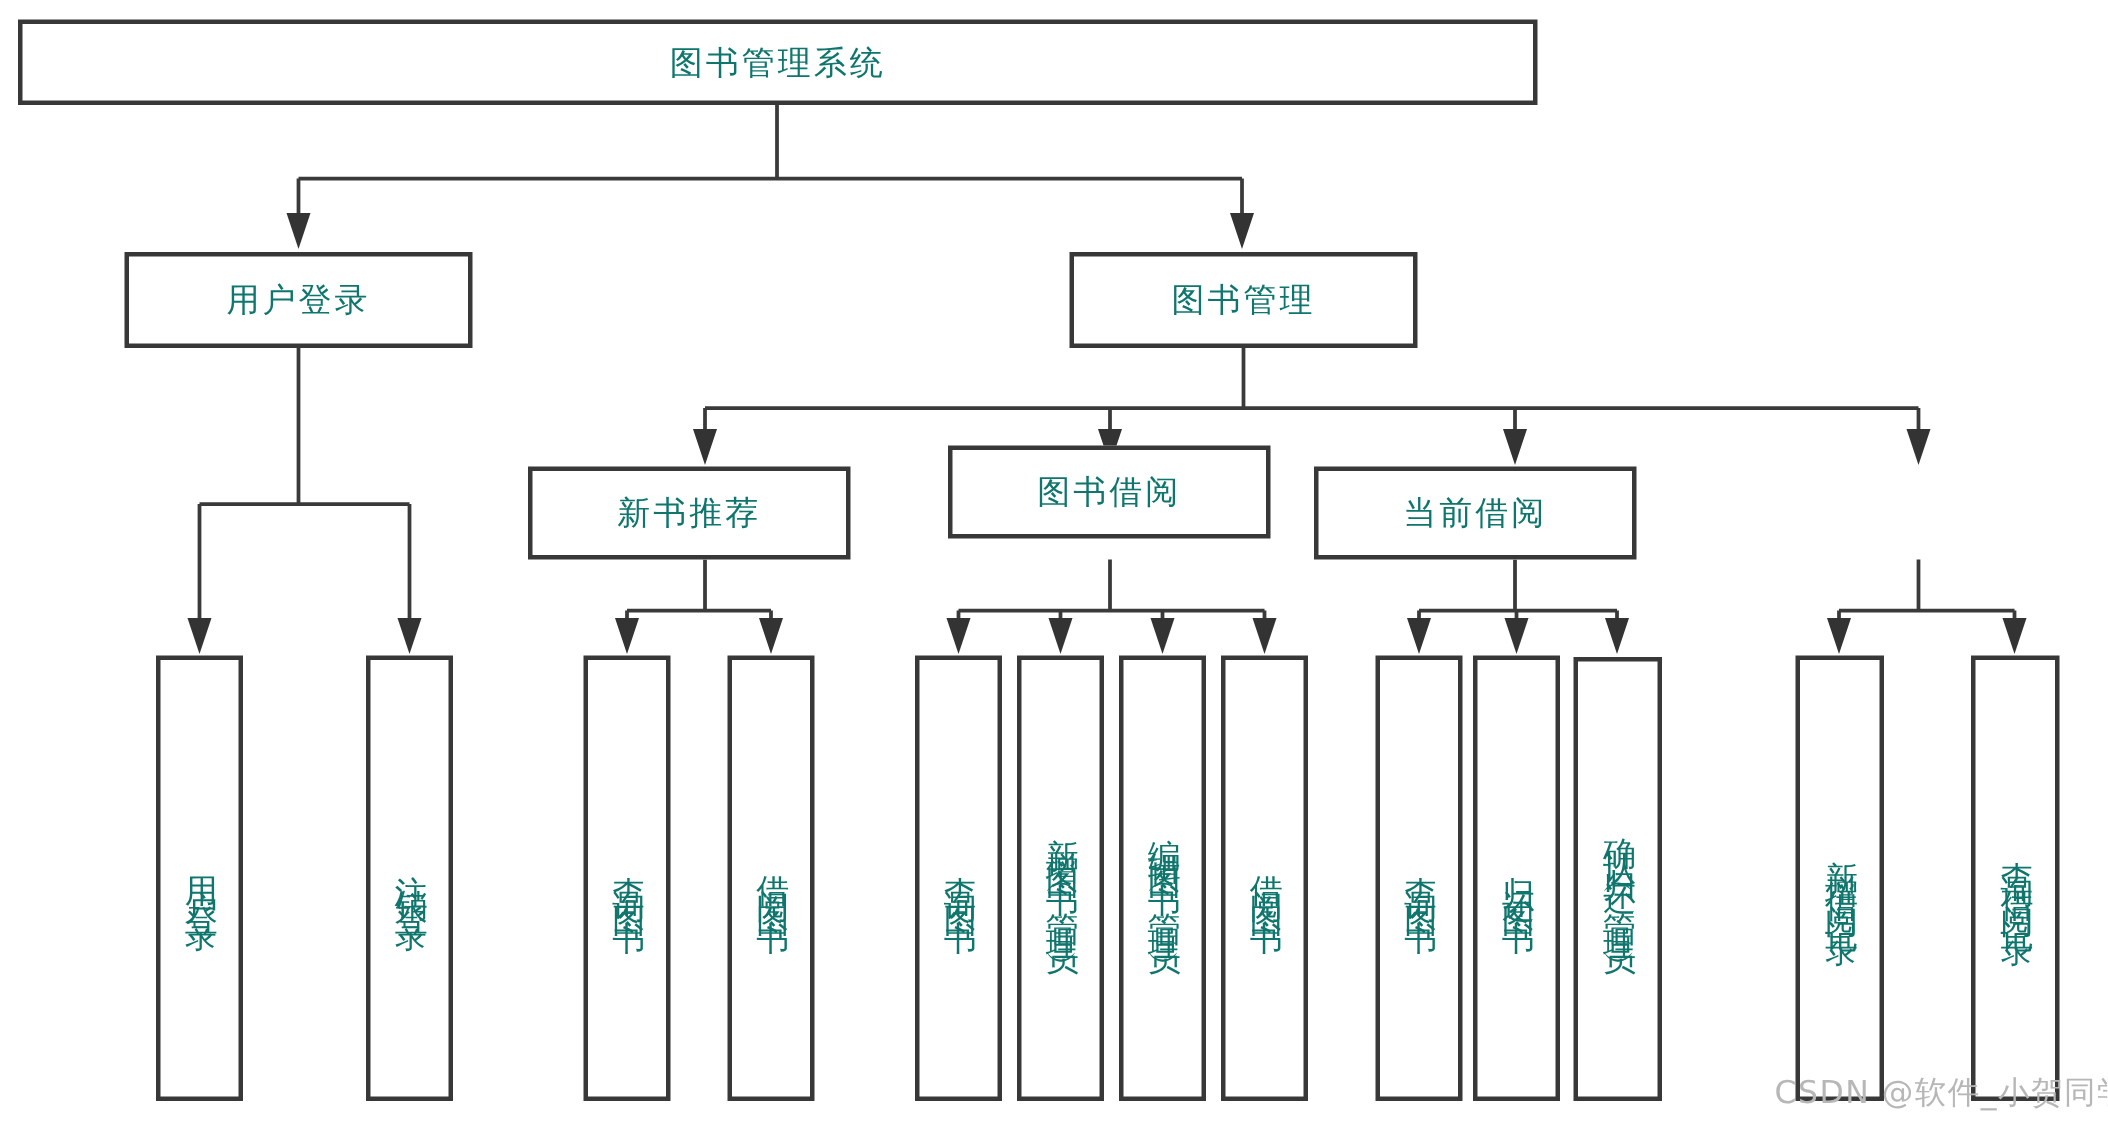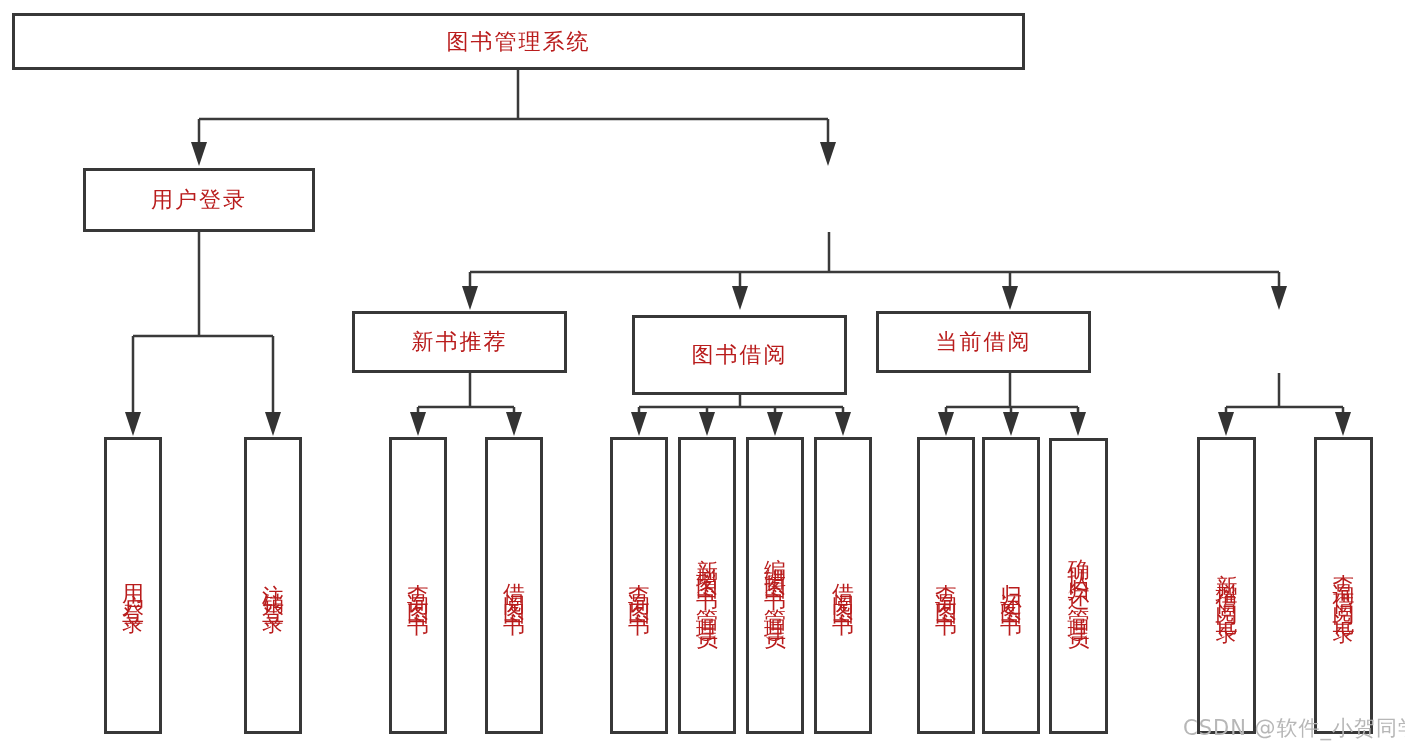--- a/index.html
+++ b/index.html
@@ -12,21 +12,21 @@
   }
   svg.connectors { position:absolute; left:0; top:0; z-index:1; }
   .box {
     position:absolute;
     box-sizing:border-box;
     background:#ffffff;
     border:3px solid #383838;
     display:flex;
     align-items:center;
     justify-content:center;
-    color:#b91c1c;
+    color:#0f766e;
     z-index:2;
   }
   .hbox { font-size:22px; letter-spacing:2px; white-space:nowrap; }
   .vbox { font-size:22px; }
   .vbox .vtext {
     writing-mode:vertical-lr;
     text-orientation:mixed;
     letter-spacing:10px;
     line-height:1.1;
     white-space:nowrap;
@@ -89,25 +89,28 @@
     </g>
   </svg>
 
   <div class="box hbox" style="left:12px; top:13px; width:1013px; height:57px;">
     <span>图书管理系统</span>
   </div>
 
   <div class="box hbox" style="left:83px; top:168px; width:232px; height:64px;">
     <span>用户登录</span>
   </div>
+  <div class="box hbox" style="left:713px; top:168px; width:232px; height:64px;">
+    <span>图书管理</span>
+  </div>
 
   <div class="box hbox" style="left:352px; top:311px; width:215px; height:62px;">
     <span>新书推荐</span>
   </div>
-  <div class="box hbox" style="left:632px; top:315px; width:215px; height:80px;font-family:Liberation Mono, monospace;">
+  <div class="box hbox" style="left:632px; top:297px; width:215px; height:62px;font-family:Liberation Mono, monospace;">
     <span>图书借阅</span>
   </div>
   <div class="box hbox" style="left:876px; top:311px; width:215px; height:62px;">
     <span>当前借阅</span>
   </div>
 
   <div class="box vbox" style="left:104px; top:437px; width:58px; height:297px;">
     <span class="vtext">用户登录</span>
   </div>
   <div class="box vbox" style="left:244px; top:437px; width:58px; height:297px;">

